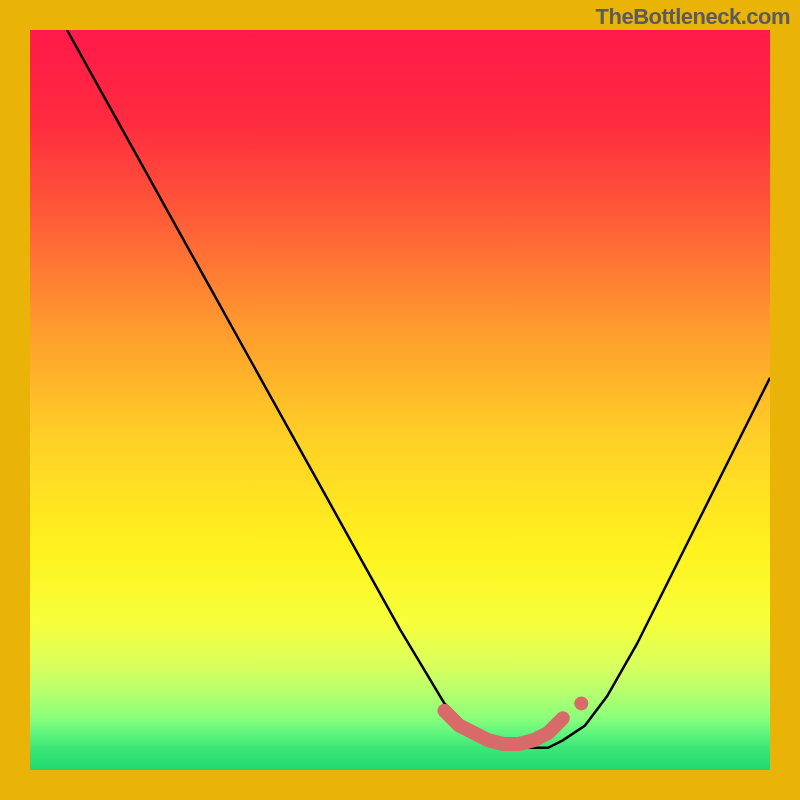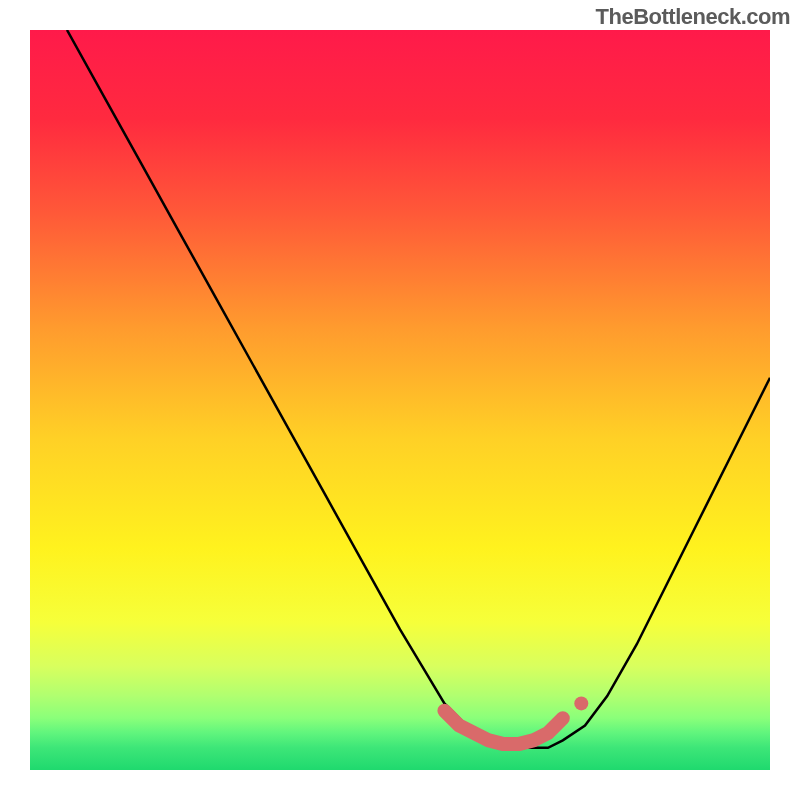--- a/index.html
+++ b/index.html
@@ -10,21 +10,21 @@
   body {
     width: 800px;
     height: 800px;
     background: #000;
     overflow: hidden;
     font-family: Arial, sans-serif;
   }
   .outer {
     width: 800px;
     height: 800px;
-    background: #ffffff;
+    background: #eab308;
     position: relative;
   }
   .watermark {
     position: absolute;
     top: 4px;
     right: 10px;
     color: #5b5b5b;
     font-size: 22px;
     font-weight: bold;
     z-index: 10;

